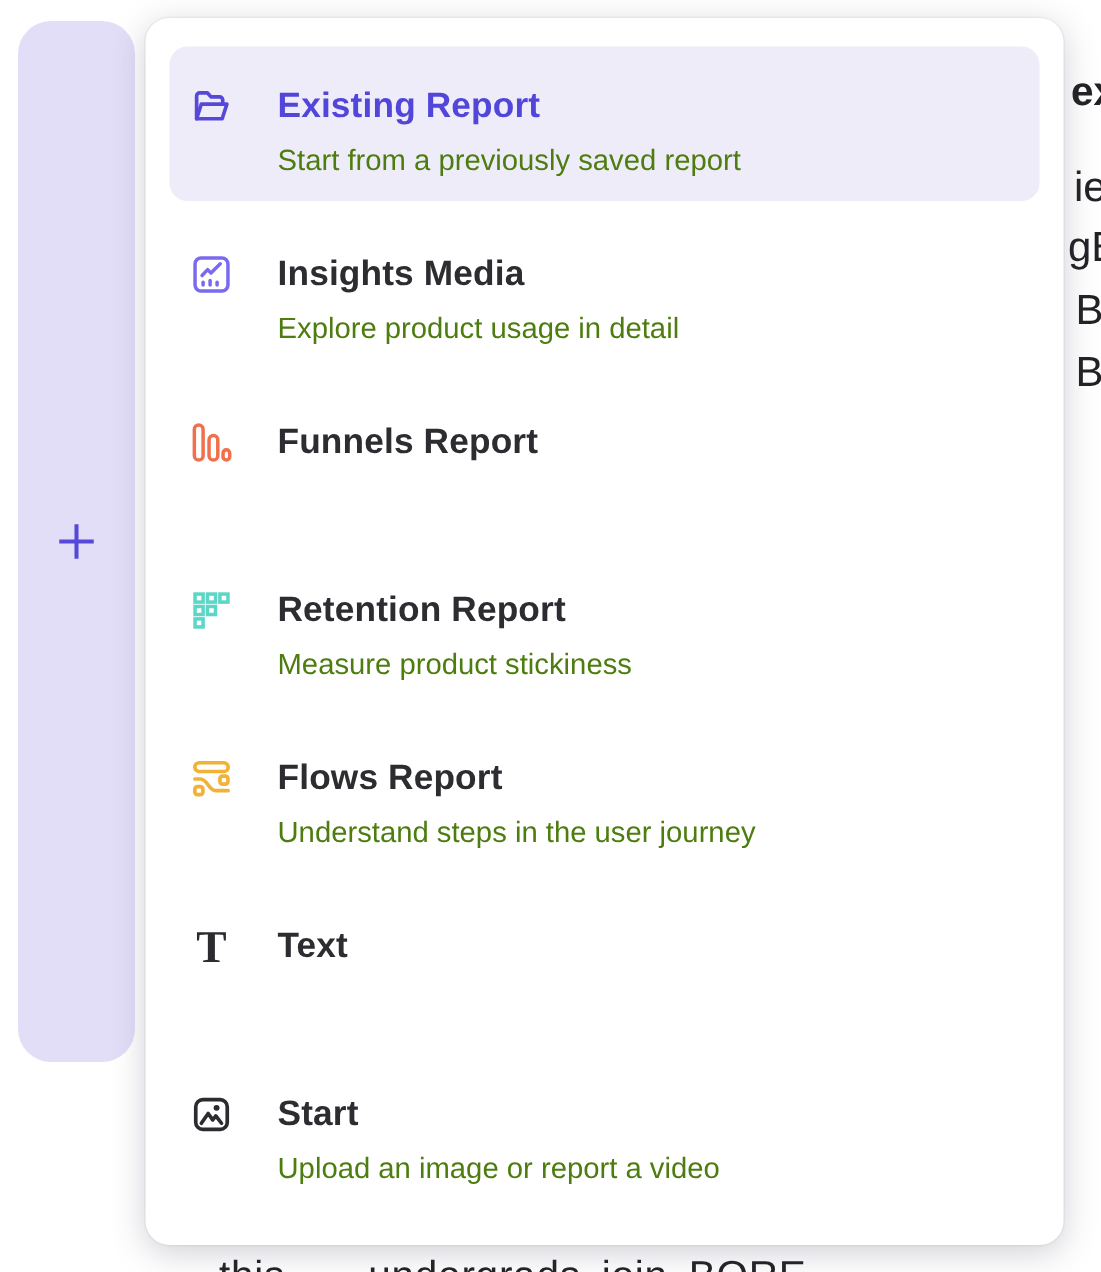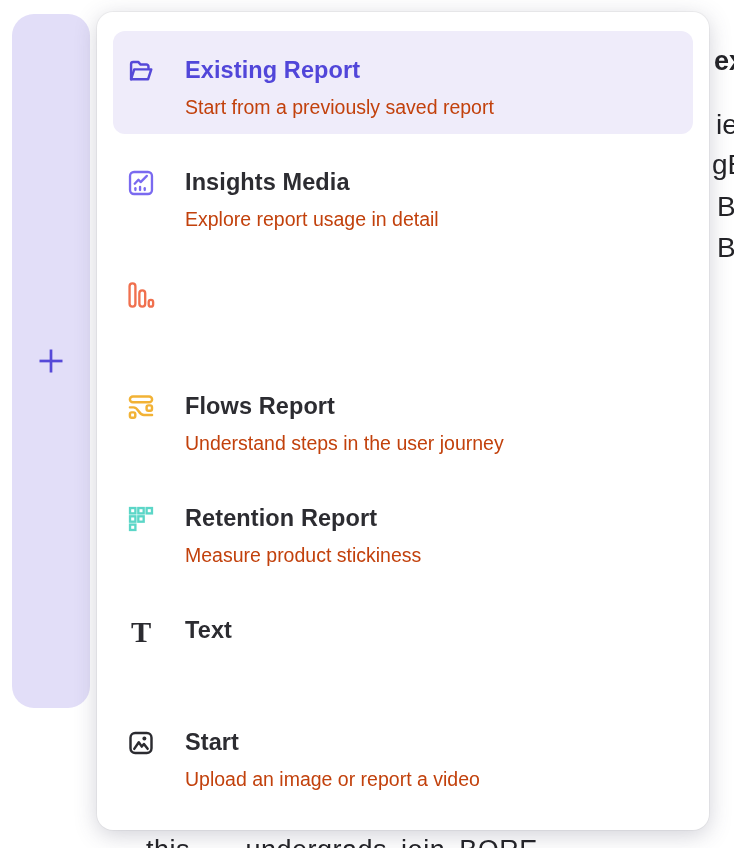--- a/index.html
+++ b/index.html
@@ -87,21 +87,21 @@
     font-size: 23.5px;
     font-weight: 600;
     color: #2c2c31;
     line-height: 28px;
     letter-spacing: 0.1px;
   }
   .menu-item.highlighted .item-title { color: #5146d9; }
   .item-sub {
     margin-top: 12px;
     font-size: 19.5px;
-    color: #c2410c;
+    color: #4d7c0f;
     line-height: 22px;
   }
 </style>
 </head>
 <body>
 
 <div class="screen">
 
   <span class="bg-fragment bg-frag-0">ex</span>
   <span class="bg-fragment bg-frag-1">ie</span>
@@ -135,64 +135,65 @@
     <div class="menu-item">
       <svg class="item-icon" viewBox="0 0 24 24" fill="none">
         <rect x="2.6" y="2.6" width="18.8" height="18.8" rx="3.4" stroke="#7a6af0" stroke-width="2"></rect>
         <polyline points="6.6,12.6 9.8,9.2 11.7,11.2 17,5.9" stroke="#7a6af0" stroke-width="2" stroke-linecap="round" stroke-linejoin="round"></polyline>
         <line x1="7.2" y1="16.4" x2="7.2" y2="18" stroke="#7a6af0" stroke-width="2" stroke-linecap="round"></line>
         <line x1="11.2" y1="15.4" x2="11.2" y2="18" stroke="#7a6af0" stroke-width="2" stroke-linecap="round"></line>
         <line x1="15.2" y1="16.4" x2="15.2" y2="18" stroke="#7a6af0" stroke-width="2" stroke-linecap="round"></line>
       </svg>
       <div class="item-text">
         <span class="item-title">Insights Media</span>
-        <span class="item-sub">Explore report usage in detail</span>
+        <span class="item-sub">Explore product usage in detail</span>
       </div>
     </div>
 
     <div class="menu-item">
       <svg class="item-icon" viewBox="0 0 24 24" fill="none">
         <rect x="2.2" y="2" width="5" height="20" rx="2.5" stroke="#f0704e" stroke-width="2"></rect>
         <rect x="10.6" y="8" width="5" height="14" rx="2.5" stroke="#f0704e" stroke-width="2"></rect>
         <rect x="18.6" y="16.2" width="3.8" height="5.8" rx="1.9" stroke="#f0704e" stroke-width="2"></rect>
       </svg>
       <div class="item-text">
-      </div>
-    </div>
-
-    <div class="menu-item">
-      <svg class="item-icon" viewBox="0 0 24 24" fill="none">
-        <rect x="2.5" y="3" width="19" height="5" rx="2.5" stroke="#f2b235" stroke-width="2.1"></rect>
-        <rect x="16.8" y="10.6" width="4.6" height="4.6" rx="1.5" stroke="#f2b235" stroke-width="2.1"></rect>
-        <rect x="2.5" y="16.6" width="4.6" height="4.6" rx="1.5" stroke="#f2b235" stroke-width="2.1"></rect>
-        <path d="M2.5 12.3 h3 c4.6 0 4.4 6.6 9 6.6 h7" stroke="#f2b235" stroke-width="2.1" stroke-linecap="round"></path>
-      </svg>
-      <div class="item-text">
-        <span class="item-title">Flows Report</span>
-        <span class="item-sub">Understand steps in the user journey</span>
+        <span class="item-title">Funnels Report</span>
       </div>
     </div>
 
     <div class="menu-item">
       <svg class="item-icon" viewBox="0 0 24 24" fill="none">
         <rect x="2.6" y="2.6" width="4.6" height="4.6" stroke="#5bd6c7" stroke-width="2"></rect>
         <rect x="9.7" y="2.6" width="4.6" height="4.6" stroke="#5bd6c7" stroke-width="2"></rect>
         <rect x="16.8" y="2.6" width="4.6" height="4.6" stroke="#5bd6c7" stroke-width="2"></rect>
         <rect x="2.6" y="9.7" width="4.6" height="4.6" stroke="#5bd6c7" stroke-width="2"></rect>
         <rect x="9.7" y="9.7" width="4.6" height="4.6" stroke="#5bd6c7" stroke-width="2"></rect>
         <rect x="2.6" y="16.8" width="4.6" height="4.6" stroke="#5bd6c7" stroke-width="2"></rect>
       </svg>
       <div class="item-text">
         <span class="item-title">Retention Report</span>
         <span class="item-sub">Measure product stickiness</span>
       </div>
     </div>
 
     <div class="menu-item">
       <svg class="item-icon" viewBox="0 0 24 24" fill="none">
+        <rect x="2.5" y="3" width="19" height="5" rx="2.5" stroke="#f2b235" stroke-width="2.1"></rect>
+        <rect x="16.8" y="10.6" width="4.6" height="4.6" rx="1.5" stroke="#f2b235" stroke-width="2.1"></rect>
+        <rect x="2.5" y="16.6" width="4.6" height="4.6" rx="1.5" stroke="#f2b235" stroke-width="2.1"></rect>
+        <path d="M2.5 12.3 h3 c4.6 0 4.4 6.6 9 6.6 h7" stroke="#f2b235" stroke-width="2.1" stroke-linecap="round"></path>
+      </svg>
+      <div class="item-text">
+        <span class="item-title">Flows Report</span>
+        <span class="item-sub">Understand steps in the user journey</span>
+      </div>
+    </div>
+
+    <div class="menu-item">
+      <svg class="item-icon" viewBox="0 0 24 24" fill="none">
         <text x="12" y="21" text-anchor="middle" font-family="Liberation Serif, serif" font-size="26" font-weight="600" fill="#2b2b30">T</text>
       </svg>
       <div class="item-text">
         <span class="item-title">Text</span>
       </div>
     </div>
 
     <div class="menu-item">
       <svg class="item-icon" viewBox="0 0 24 24" fill="none">
         <rect x="3" y="3.5" width="18" height="17" rx="4" stroke="#2b2b30" stroke-width="2.1"></rect>

